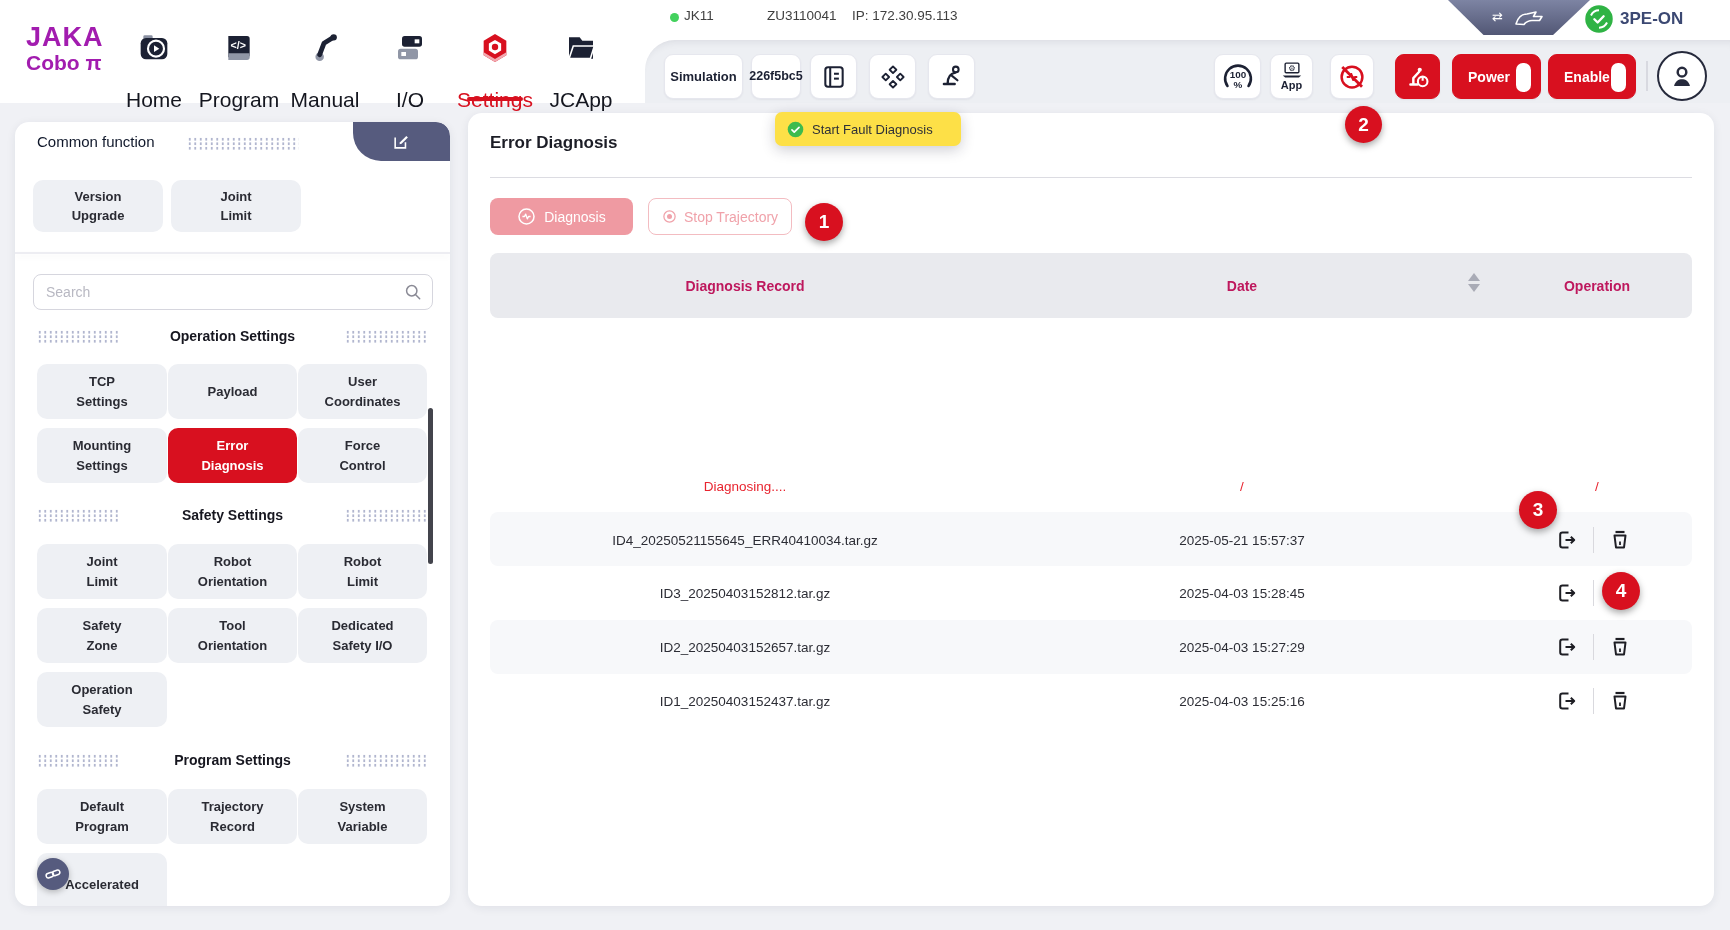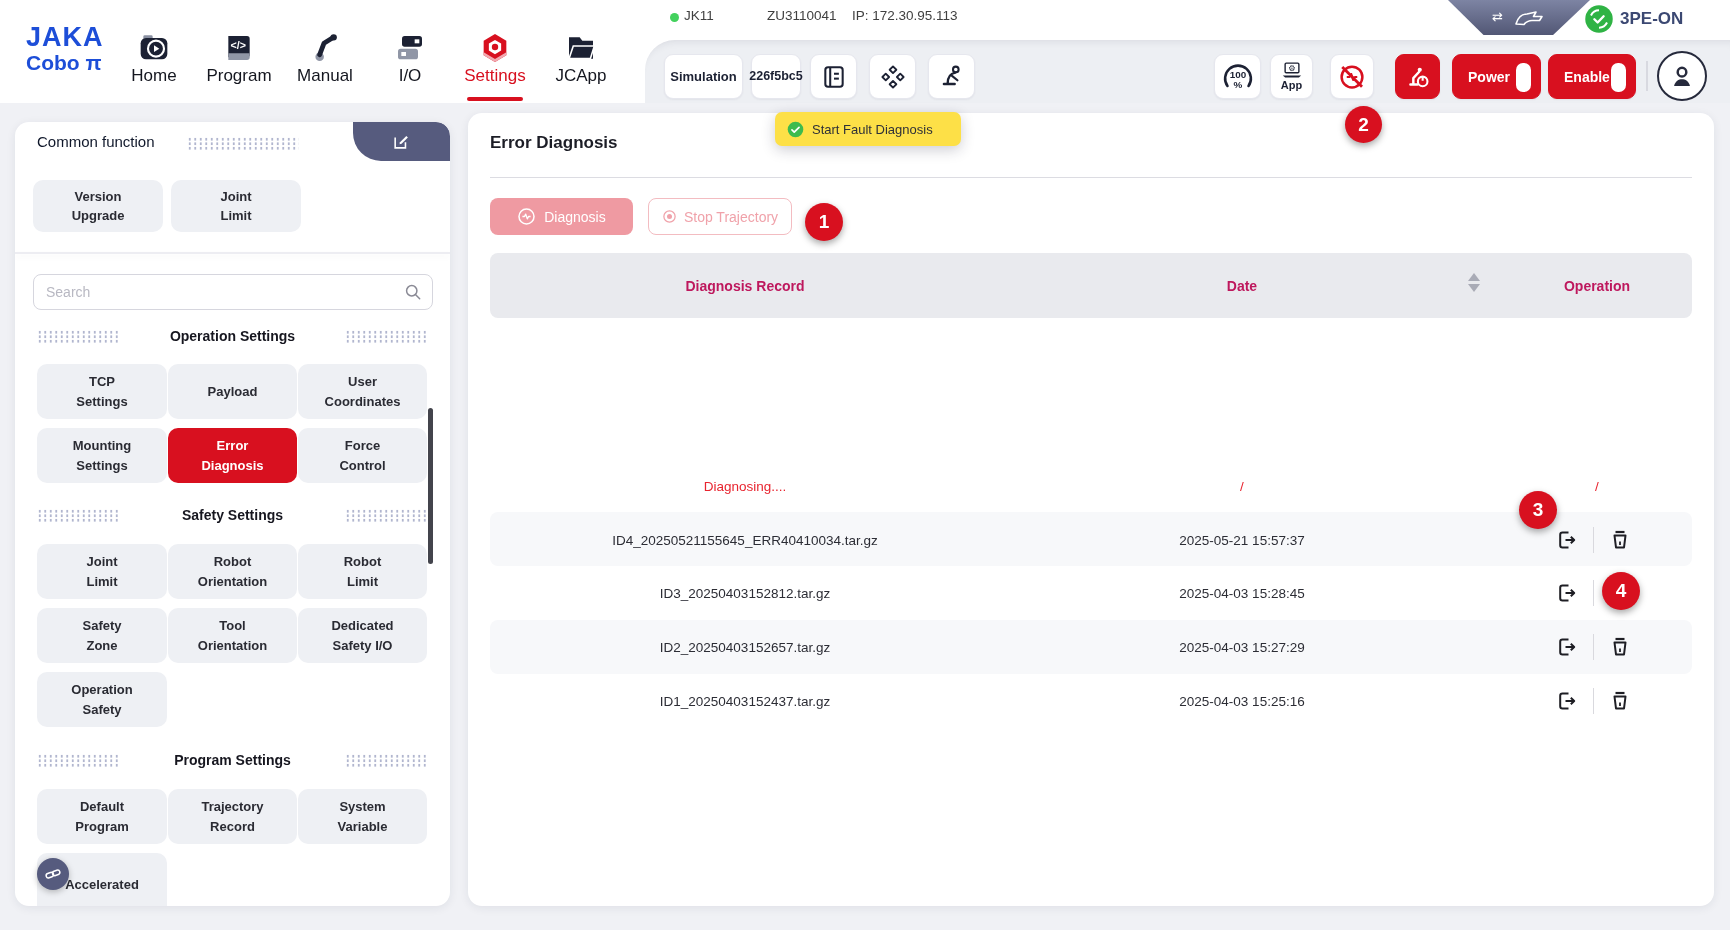--- a/index.html
+++ b/index.html
@@ -2,26 +2,26 @@
 <html><head>
 <meta charset="utf-8">
 <style>
   *{margin:0;padding:0;box-sizing:border-box}
   html,body{background:#e4e5e9}
   .canvas{position:relative;width:1730px;height:930px;background:#f0f1f5;overflow:hidden;
           font-family:"Liberation Sans",sans-serif;color:#1e2030}
   .abs{position:absolute}
   
   .topbar{left:0;top:0;width:1730px;height:103px;background:#fff}
-  .logo{left:26px;top:24px;line-height:1.02;color:#1d4ed8;font-weight:bold}
+  .logo{left:26px;top:24px;line-height:1.02;color:#a21caf;font-weight:bold}
   .logo .l1{font-size:27px;letter-spacing:1px}
   .logo .l2{font-size:21px;font-weight:bold}
   .nav-item{top:30px;width:84px;text-align:center;cursor:pointer}
   .nav-item .ic{height:36px;display:flex;align-items:center;justify-content:center}
-  .nav-item .lb{font-size:17px;margin-top:0;color:#14161f}
+  .nav-item .lb{font-size:21px;margin-top:22px;color:#14161f}
   .nav-item.active .lb{color:#d8101f}
   .nav-underline{top:97px;height:4px;width:56px;background:#d8101f;border-radius:2px}
   .status{top:8px;font-size:13.5px;color:#404040}
   .gdot{width:9px;height:9px;border-radius:50%;background:#43d15d;top:13px}
   .toolstrip{left:645px;top:40px;width:1085px;height:63px;background:#edeff3;
              border-top-left-radius:30px;box-shadow:inset 0 8px 10px -8px rgba(30,34,60,.12)}
   .tbtn{top:54px;height:45px;background:#fff;border:1px solid #e6e7ee;border-radius:9px;
         display:flex;align-items:center;justify-content:center;cursor:pointer;
         box-shadow:0 1px 2px rgba(30,34,60,.06);font-size:13px;font-weight:bold;color:#1c2133}
   .ver{flex-direction:row;line-height:1.25;font-size:12.5px}

